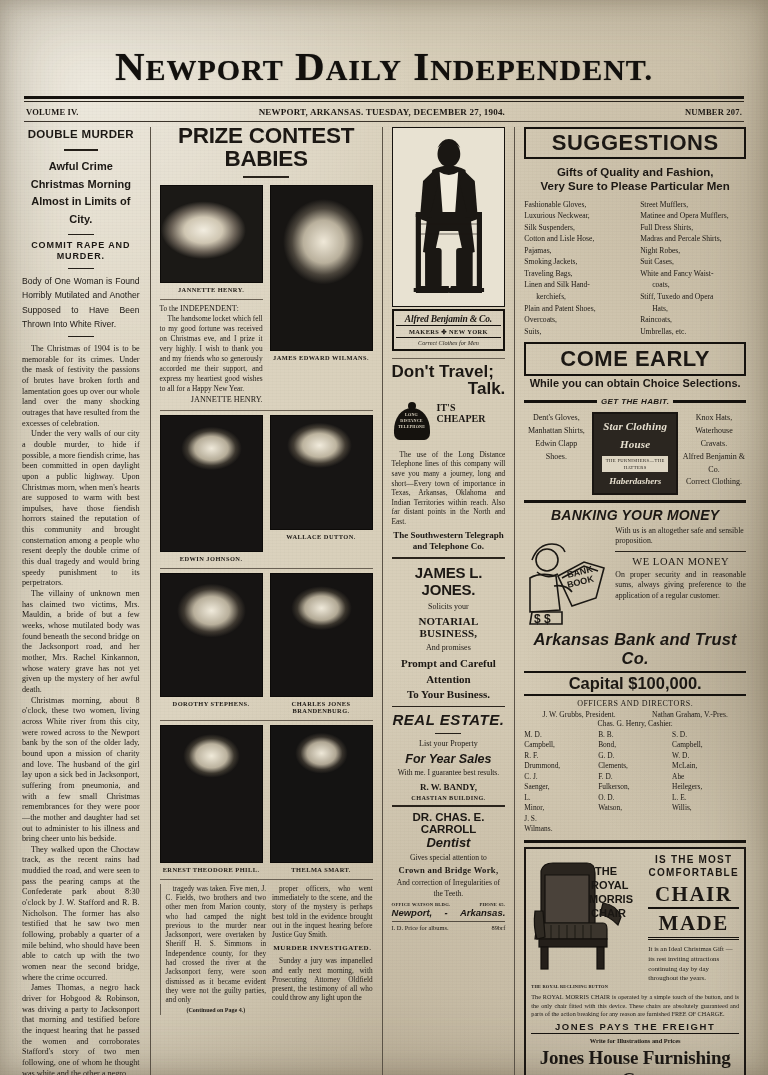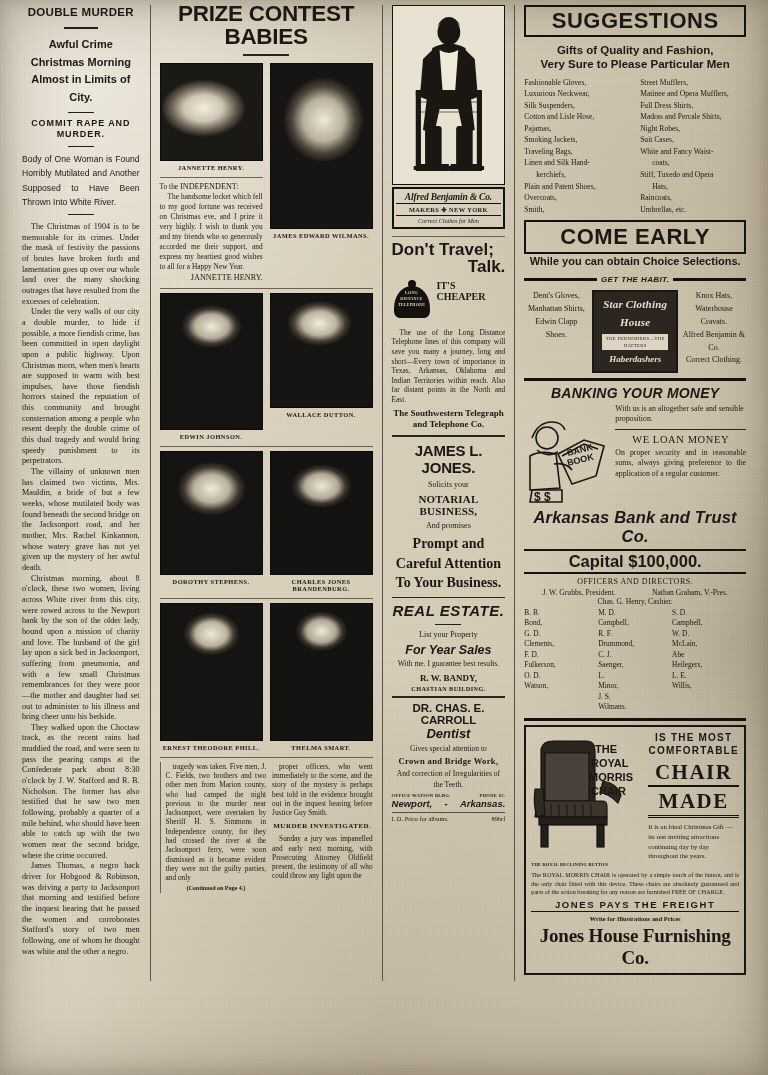--- a/index.html
+++ b/index.html
@@ -192,20 +192,33 @@
   .tiny-line{font-size:6.4px;display:flex;justify-content:space-between;border-top:1px solid #554d42;padding-top:2px;margin-top:3px;}
 </style>
 </head>
 <body>
 
 <div class="paper"></div>
 <div class="grain"></div>
 
 <div class="sheet">
 
+  <div class="masthead">
+    <div class="mh-title">
+      N<span class="sm">EWPORT</span> D<span class="sm">AILY</span> I<span class="sm">NDEPENDENT.</span>
+    </div>
+    <div class="mh-rule"></div>
+    <div class="mh-rule2"></div>
+    <div class="mh-line">
+      <span>VOLUME IV.</span>
+      <span class="ctr">NEWPORT, ARKANSAS. TUESDAY, DECEMBER 27, 1904.</span>
+      <span>NUMBER 207.</span>
+    </div>
+    <div class="mh-rule3"></div>
+  </div>
 
   <div class="cols">
 
     <div class="colA">
       <div class="hl hl1">
         <span>DOUBLE MURDER</span>
       </div>
       <div class="hdash"></div>
       <div class="hl hl2">Awful Crime Christmas Morning Almost in Limits of City.</div>
       <div class="hdash sm"></div>
@@ -400,21 +413,21 @@
         <div class="p-sign">The Southwestern Telegraph and Telephone Co.</div>
       </div>
 
       <div class="hr-thin" style="height:2px;background:#2a241c;margin:5px 0;"></div>
 
       <div>
         <div class="jlj">JAMES L. JONES.</div>
         <div class="jc">Solicits your</div>
         <div class="jb">NOTARIAL BUSINESS,</div>
         <div class="jc">And promises</div>
-        <div style="text-align:center;font-size:14px;font-weight:700;line-height:1.4;">
+        <div style="text-align:center;font-size:11px;font-weight:700;line-height:1.4;">
           <div>Prompt and Careful Attention</div>
           <div>To Your Business.</div>
         </div>
         <div class="hr-thin" style="background:#2a241c;margin:4px 0;"></div>
         <div class="re">REAL ESTATE.</div>
         <div class="hdash sm"></div>
         <div class="jc">List your Property</div>
         <div class="qs">For Year Sales</div>
         <div style="text-align:center;font-size:7.6px;line-height:1.4;margin-top:2px;">With me. I guarantee best results.</div>
         <div style="text-align:center;font-size:9px;font-weight:700;margin-top:3px;">R. W. BANDY,</div>
@@ -463,21 +476,21 @@
             <li>Luxurious Neckwear,</li>
             <li>Silk Suspenders,</li>
             <li>Cotton and Lisle Hose,</li>
             <li>Pajamas,</li>
             <li>Smoking Jackets,</li>
             <li>Traveling Bags,</li>
             <li>Linen and Silk Hand-</li>
             <li class="ind">kerchiefs,</li>
             <li>Plain and Patent Shoes,</li>
             <li>Overcoats,</li>
-            <li>Smith,</li>
+            <li>Suits,</li>
           </ul>
           <ul>
             <li>Street Mufflers,</li>
             <li>Matinee and Opera Mufflers,</li>
             <li>Full Dress Shirts,</li>
             <li>Madras and Percale Shirts,</li>
             <li>Night Robes,</li>
             <li>Suit Cases,</li>
             <li>White and Fancy Waist-</li>
             <li class="ind">coats,</li>
@@ -558,31 +571,31 @@
         <div class="bank-name">Arkansas Bank and Trust Co.</div>
         <div class="cap-line">Capital $100,000.</div>
         <div class="offhd">OFFICERS AND DIRECTORS.</div>
         <div class="off2">
           <span>J. W. Grubbs, President.</span>
           <span>Nathan Graham, V.-Pres.</span>
         </div>
         <div class="offc">Chas. G. Henry, Cashier.</div>
         <div class="dirs">
           <div>
-            <div>B. B. Bond,</div>
-            <div>G. D. Clements,</div>
-            <div>F. D. Fulkerson,</div>
-            <div>O. D. Watson,</div>
-          </div>
-          <div>
             <div>M. D. Campbell,</div>
             <div>R. F. Drummond,</div>
             <div>C. J. Saenger,</div>
             <div>L. Minor,</div>
             <div>J. S. Wilmans.</div>
+          </div>
+          <div>
+            <div>B. B. Bond,</div>
+            <div>G. D. Clements,</div>
+            <div>F. D. Fulkerson,</div>
+            <div>O. D. Watson,</div>
           </div>
           <div>
             <div>S. D. Campbell,</div>
             <div>W. D. McLain,</div>
             <div>Abe Heilegers,</div>
             <div>L. E. Willis,</div>
           </div>
         </div>
       </div>
 

